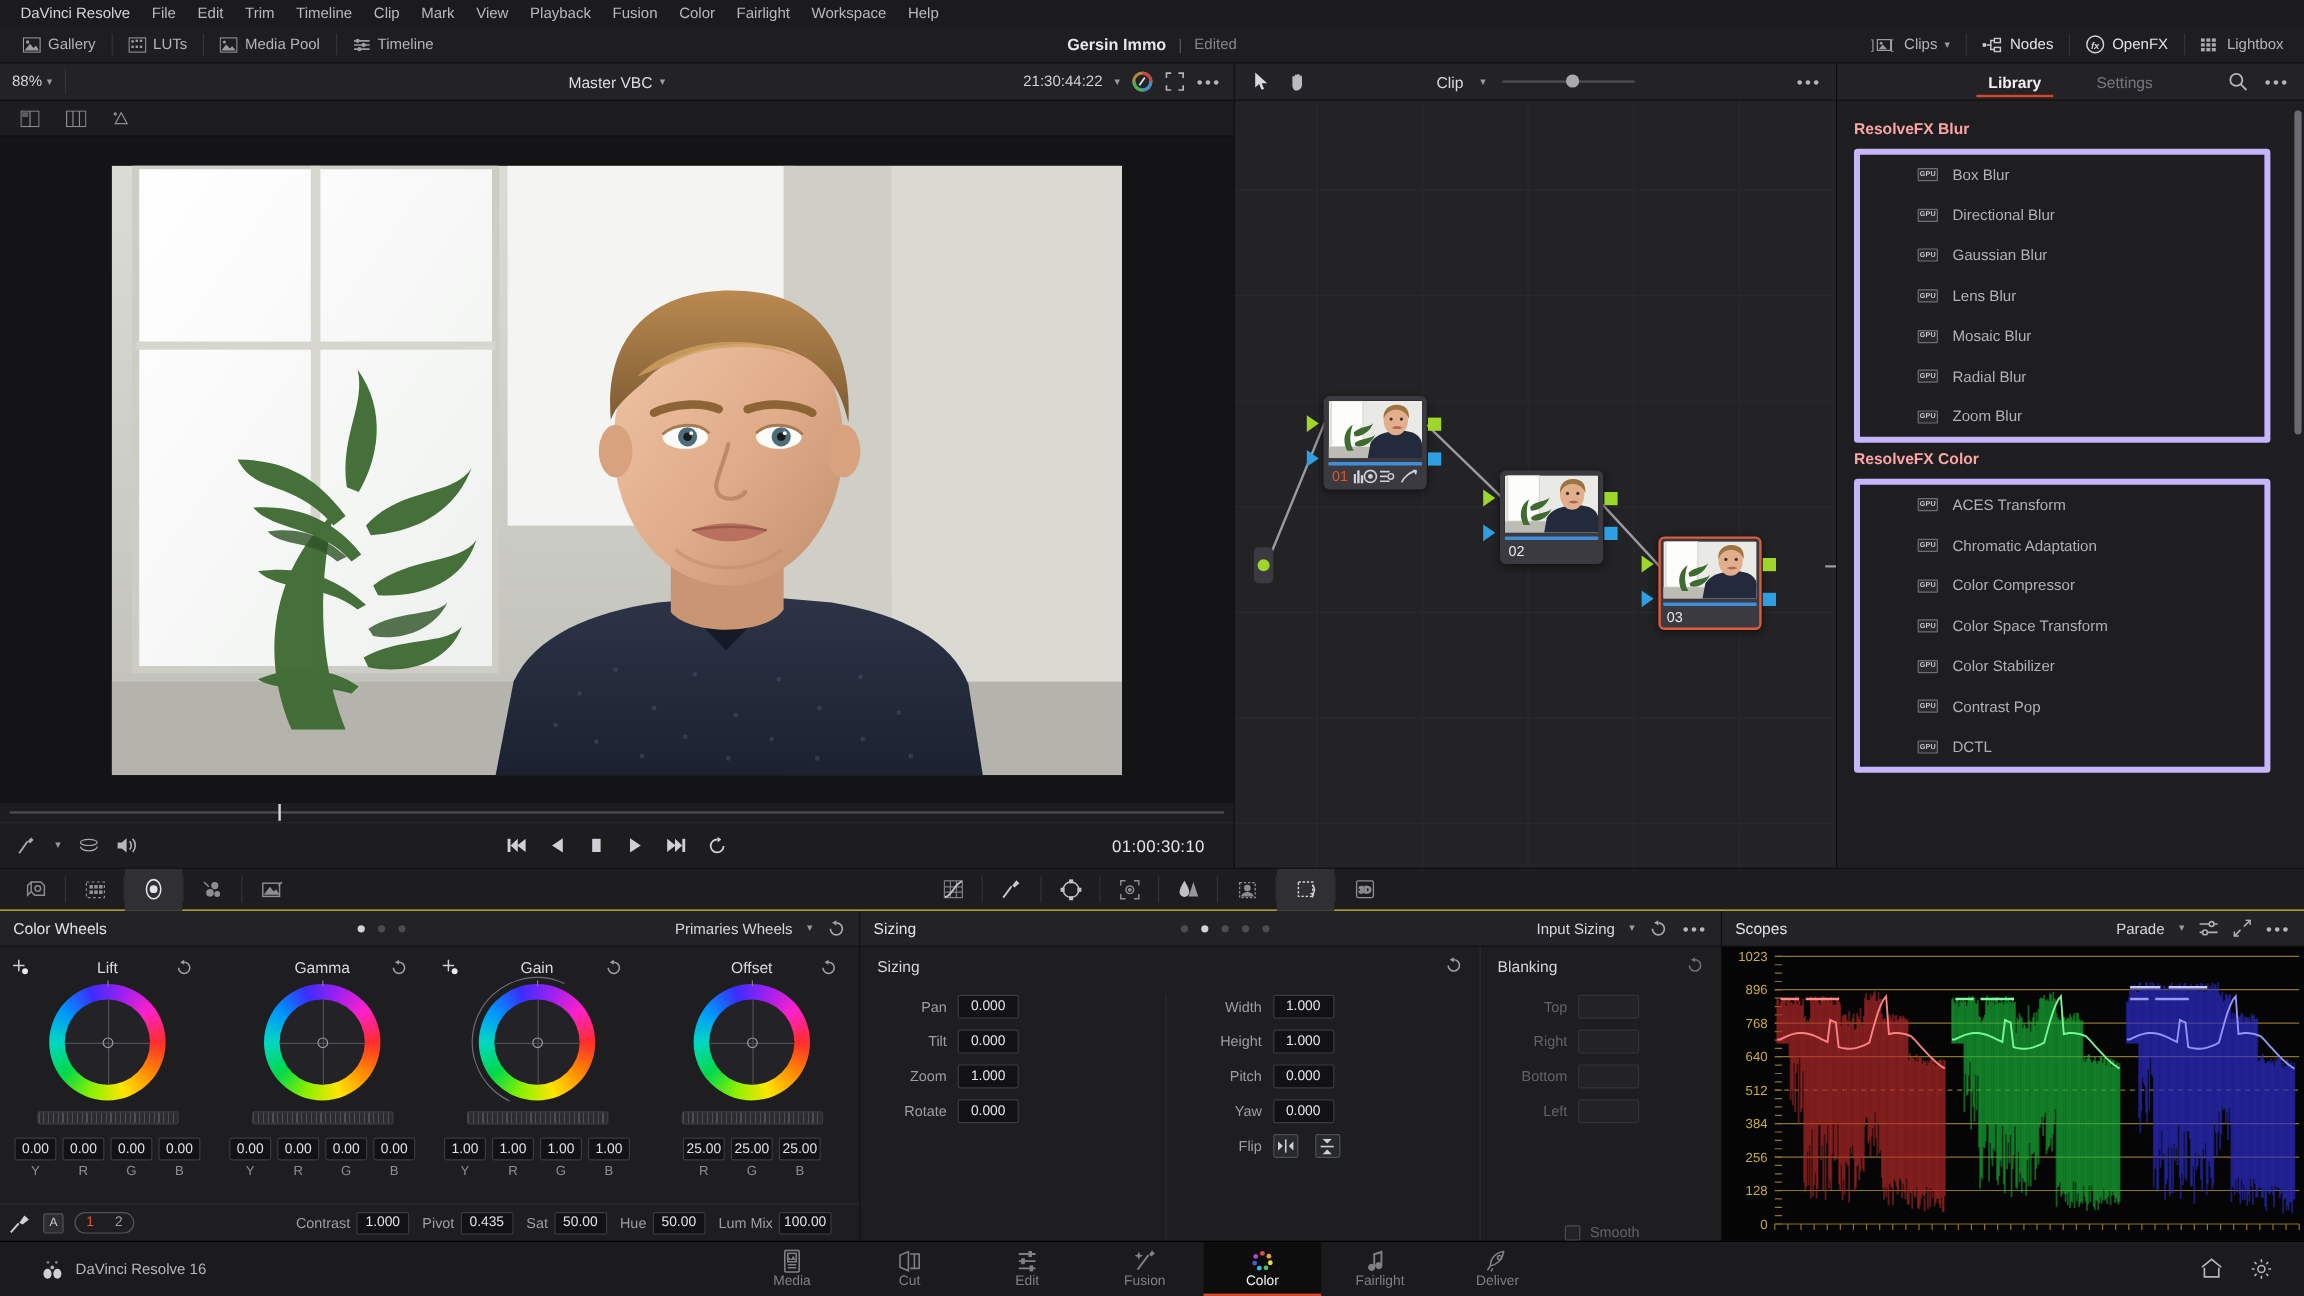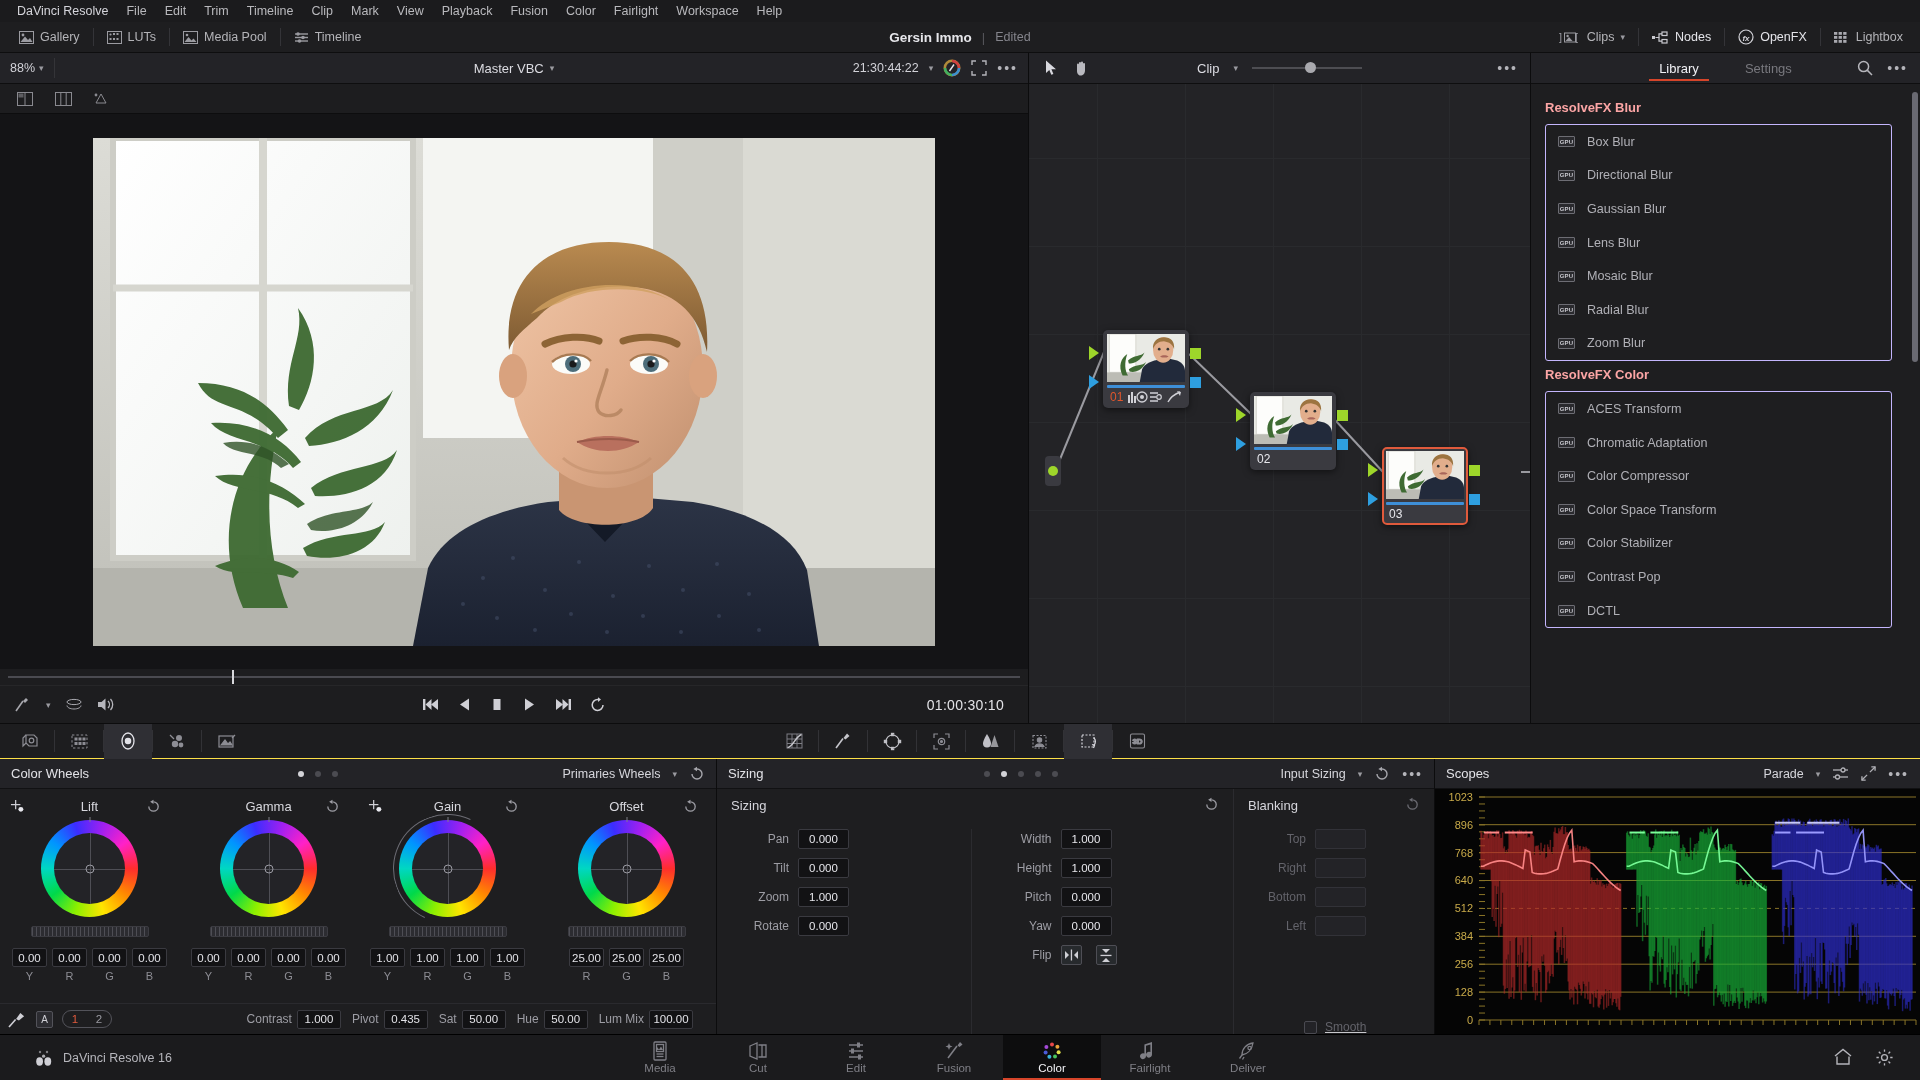--- a/index.html
+++ b/index.html
@@ -84,26 +84,26 @@
   .sq { width:11px;height:11px; background:#9ed62a;}
   .sq.blue{background:#2e9fe0;}
   .dotport { width:16px;height:30px;background:#3a3a40;border-radius:4px;display:flex;align-items:center;justify-content:center;}
   .dotport i { width:10px;height:10px;border-radius:50%;background:#9ed62a; display:block;}
 
   
   .fxhead { height:31px; background:#232327; display:flex; align-items:center; border-bottom:1px solid #0e0e0f;
             position:relative; flex:0 0 31px;}
   .fxtabs { position:absolute; left:0; right:0; display:flex; justify-content:center; gap:42px; }
   .fxtab { font-size:13px; color:#78787e; padding:6px 2px 5px; position:relative; cursor:default;}
-  .fxtab.on { color:#f0f0f4; }
+  .fxtab.on { color:#f0f0f4;font-weight:bold; }
   .fxtab.on:after { content:""; position:absolute; left:-8px; right:-8px; bottom:0; height:2px; background:#d6452a;}
   .fxhead .r { margin-left:auto; display:flex; align-items:center; gap:14px; padding-right:12px;}
   .fxbody { flex:1 1 auto; overflow:hidden; background:#1e1e20; padding:10px 0 0 0; position:relative; min-height:0;}
   .fxgroup-title { font-size:13px; color:#fca5a5; font-weight:bold; padding:6px 0 9px 14px;}
-  .fxlist { margin:0 28px 0 14px; border:1px solid #c4b5fd; border-radius:3px; }
+  .fxlist { margin:0 28px 0 14px; border:5px solid #c4b5fd; border-radius:3px;padding-left:36px; }
   .fxitem { display:flex; align-items:center; gap:12px; height:33.6px; padding-left:12px; color:#b0b0b6; font-size:12.6px; cursor:default;}
   .gpu { width:17px; height:11px; border:1px solid #6d6d74; border-radius:1px; font-size:6px;
          color:#c9c9cf; display:flex; align-items:center; justify-content:center; letter-spacing:.2px; background:#2a2a2e; font-weight:bold;}
   .fxscroll{ position:absolute; right:2px; top:8px; width:6px; height:270px; background:#6a6a72; border-radius:3px;}
 
   
   .lower { flex:0 0 311px; display:flex; flex-direction:column; border-top:1px solid #0c0c0d;}
   .lowtools { height:35px; background:#1d1d1f; display:flex; align-items:center; position:relative;
               border-bottom:1px solid #fde047; flex:0 0 35px;}
   .lowtools .lt-l{ display:flex; align-items:center; padding-left:6px;}
@@ -172,21 +172,21 @@
   .gcol{ flex:1 1 0; display:flex; flex-direction:column; gap:9px;}
   .gcol.b{ border-left:1px solid #2b2b2f; padding-left:22px;}
   .frow{ display:flex; align-items:center; gap:9px; justify-content:flex-start;}
   .flab{ width:58px; text-align:right; font-size:12px; color:#9d9da4;}
   .flab.dim{ color:#63636a;}
   .fval{ width:51px;height:20px;background:#121214;border:1px solid #3a3a40;border-radius:2px;
          display:flex;align-items:center;justify-content:center;font-size:11.5px;color:#e6e6eb;}
   .fval.empty{ background:#232327; border-color:#323238;}
   .fbtn{ width:21px;height:20px;border:1px solid #4e4e55;border-radius:2px;display:flex;align-items:center;
          justify-content:center;background:#272a2d;}
-  .chkrow{ display:flex; align-items:center; gap:8px; margin-top:16px; padding-left:56px;text-decoration:underline;}
+  .chkrow{ display:flex; align-items:center; gap:8px; margin-top:16px; padding-left:56px;}
   .chk{ width:13px;height:13px;border:1px solid #4a4a51;border-radius:2px;background:#232327;}
 
   
   .sc-body{ flex:1 1 auto; background:#050505; position:relative; min-height:0; overflow:hidden;}
 
   
   .bottomnav{ height:46px; background:#1b1b1d; display:flex; align-items:center; position:relative; flex:0 0 46px;
               border-top:1px solid #000;}
   .bn-l{ display:flex; align-items:center; gap:9px; padding-left:34px;}
   .bn-l .txt{ font-size:12.5px; color:#b6b6bc;}

